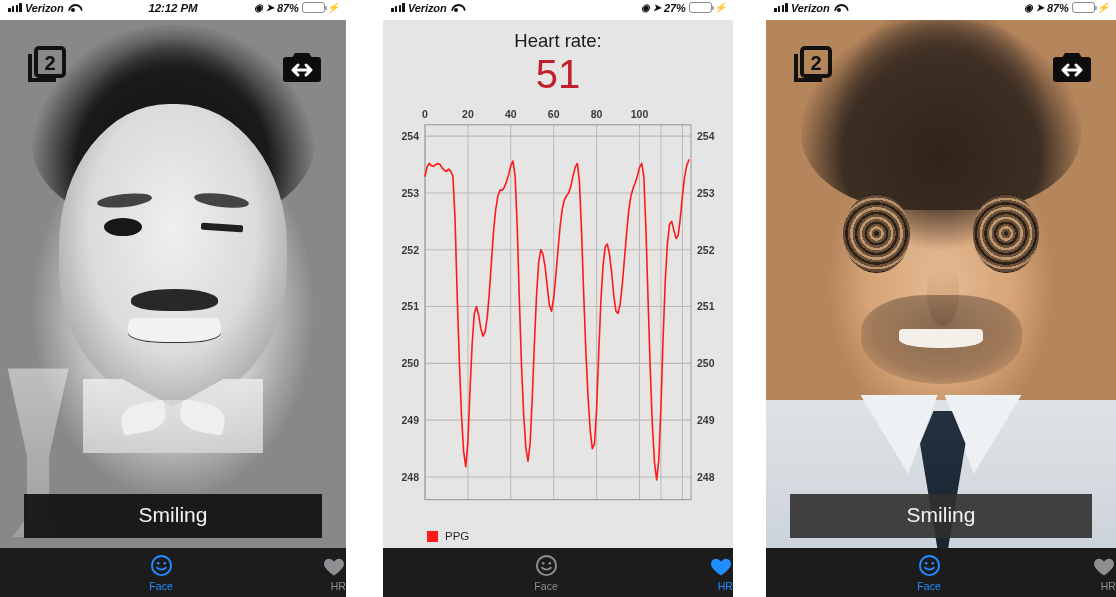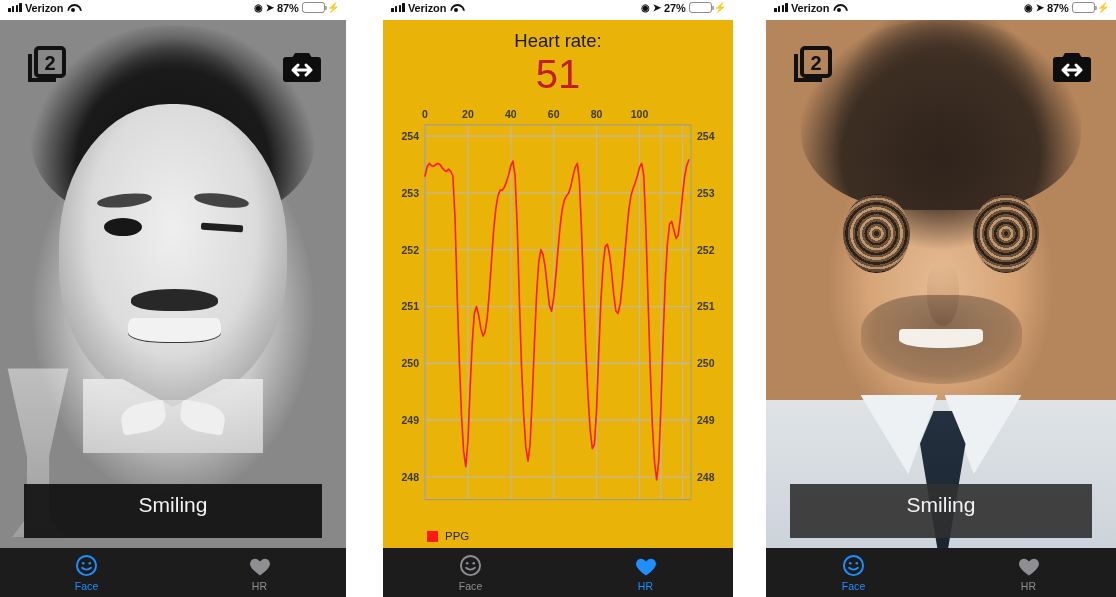--- a/index.html
+++ b/index.html
@@ -28,20 +28,21 @@
 
   
   .statusbar {
     position: absolute; top: 0; left: 0; right: 0;
     height: 20px;
     display: flex; align-items: center;
     padding: 0 6px 5px 8px;
     font-size: 11px; font-weight: bold;
     letter-spacing: -0.1px;
     z-index: 40;
+    font-style: italic;
   }
   .statusbar.dark { color: #111; }
   .sb-left { display: flex; align-items: center; gap: 3px; }
   .sb-center { position: absolute; left: 0; right: 0; text-align: center; font-size: 11.5px; font-weight: bold; pointer-events: none;}
   .sb-right { margin-left: auto; display: flex; align-items: center; gap: 3px; position: relative; z-index: 2;}
   .bars { display: flex; align-items: flex-end; gap: 1.2px; height: 9px; }
   .bars i { width: 2.6px; background: currentColor; border-radius: .5px; display: block;}
   .bars i:nth-child(1){height:4px}
   .bars i:nth-child(2){height:5.6px}
   .bars i:nth-child(3){height:7.2px}
@@ -156,50 +157,50 @@
   .labels {
     position: absolute; left: 24px; right: 24px; bottom: 10px;
     display: flex; gap: 5px; z-index: 25;
   }
   .chip {
     flex: 1 1 0;
     background: rgba(25,25,25,.82);
     color: #f2f2f2;
     font-size: 21px;
     text-align: center;
-    padding: 9px 4px 21px;
+    padding: 9px 4px 11px;
     white-space: nowrap;
     overflow: hidden;
   }
   .phone.p1 .chip { background: rgba(10,10,10,.88); }
   .phone.p3 .chip { background: rgba(48,48,48,.9); }
 
   
   .tabbar {
     position: absolute; left: 0; right: 0; bottom: 0;
     height: 49px;
     background: #1c1c1c;
     display: flex; align-items: center;
     z-index: 45;
   }
   .tab {
     flex: 1 1 0;
-    display: flex; flex-direction: column; align-items: center; justify-content: center;
+    display: flex; flex-direction: column; align-items: flex-end; justify-content: center;
     gap: 2px;
     height: 100%;
   }
   .tab .ic { height: 24px; display:flex; align-items:center; justify-content:center; }
   .tab .tlabel { font-size: 10.5px; letter-spacing: .1px; }
   .tab.inactive .tlabel { color: #8e8e93; }
   .tab.active .tlabel { color: #1f8fff; }
 
   
   .chartpanel {
     position: absolute; top: 20px; left: 0; right: 0; bottom: 49px;
-    background: #eab308;
+    background: #e5e5e5;
     display: flex; flex-direction: column;
     align-items: center;
   }
   .hr-title { font-size: 18.5px; color: #1a1a1a; margin-top: 10px; }
   .hr-value { font-size: 40px; color: #c21d2a; line-height: 1.06; margin-top: 1px; font-weight: 400;}
   .chart-wrap {
     position: relative;
     width: 100%;
     flex: 1 1 auto;
     margin-top: 8px;
@@ -225,20 +226,21 @@
       <div class="sb-left">
         <span class="bars">
             <i></i>
             <i></i>
             <i></i>
             <i></i>
           </span>
         <span class="carrier">Verizon</span>
         <span class="wifi"></span>
       </div>
+      <div class="sb-center">12:12 PM</div>
       <div class="sb-right">
         <span class="alarmish">◉</span>
         <span class="loc">➤</span>
         <span class="batt-pct">87%</span>
         <span class="batt"><span class="fill" style="width:87%"></span></span>
         <span class="bolt">⚡</span>
       </div>
     </div>
 
     <div class="camview">

